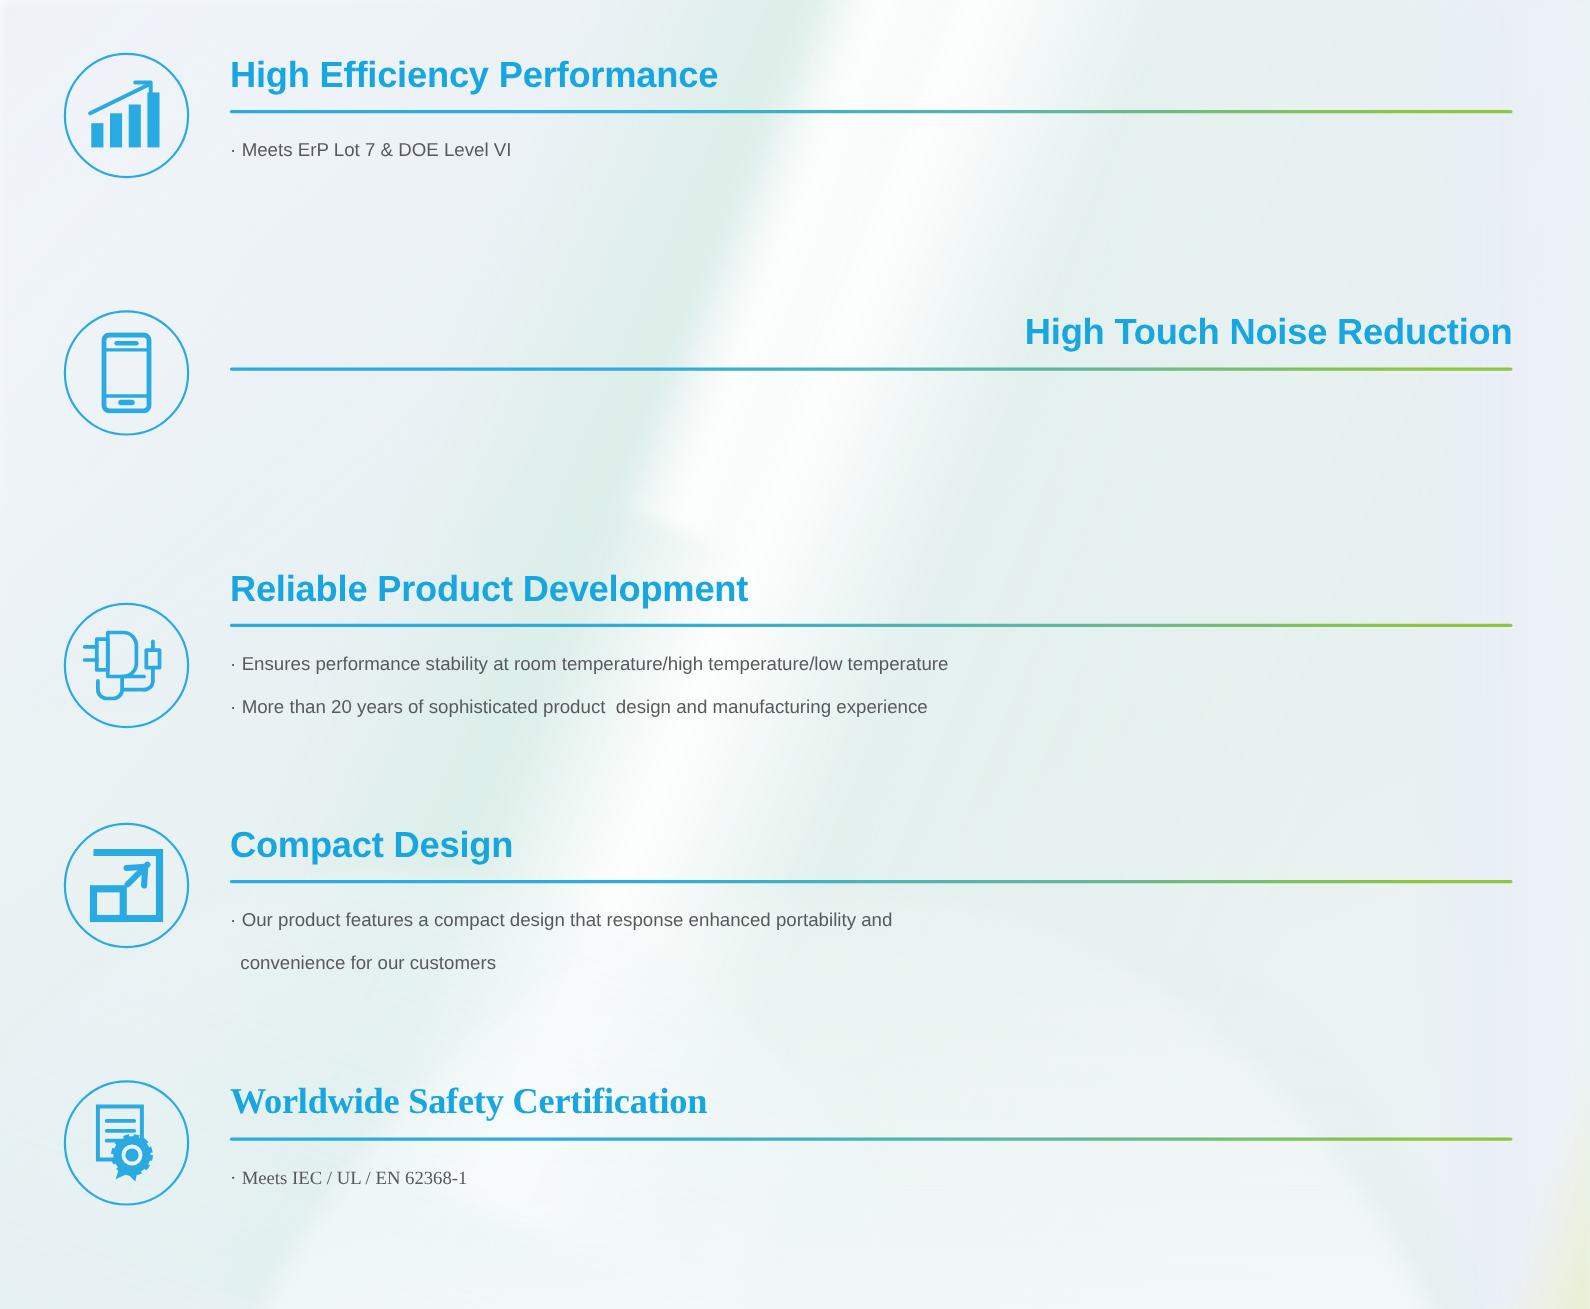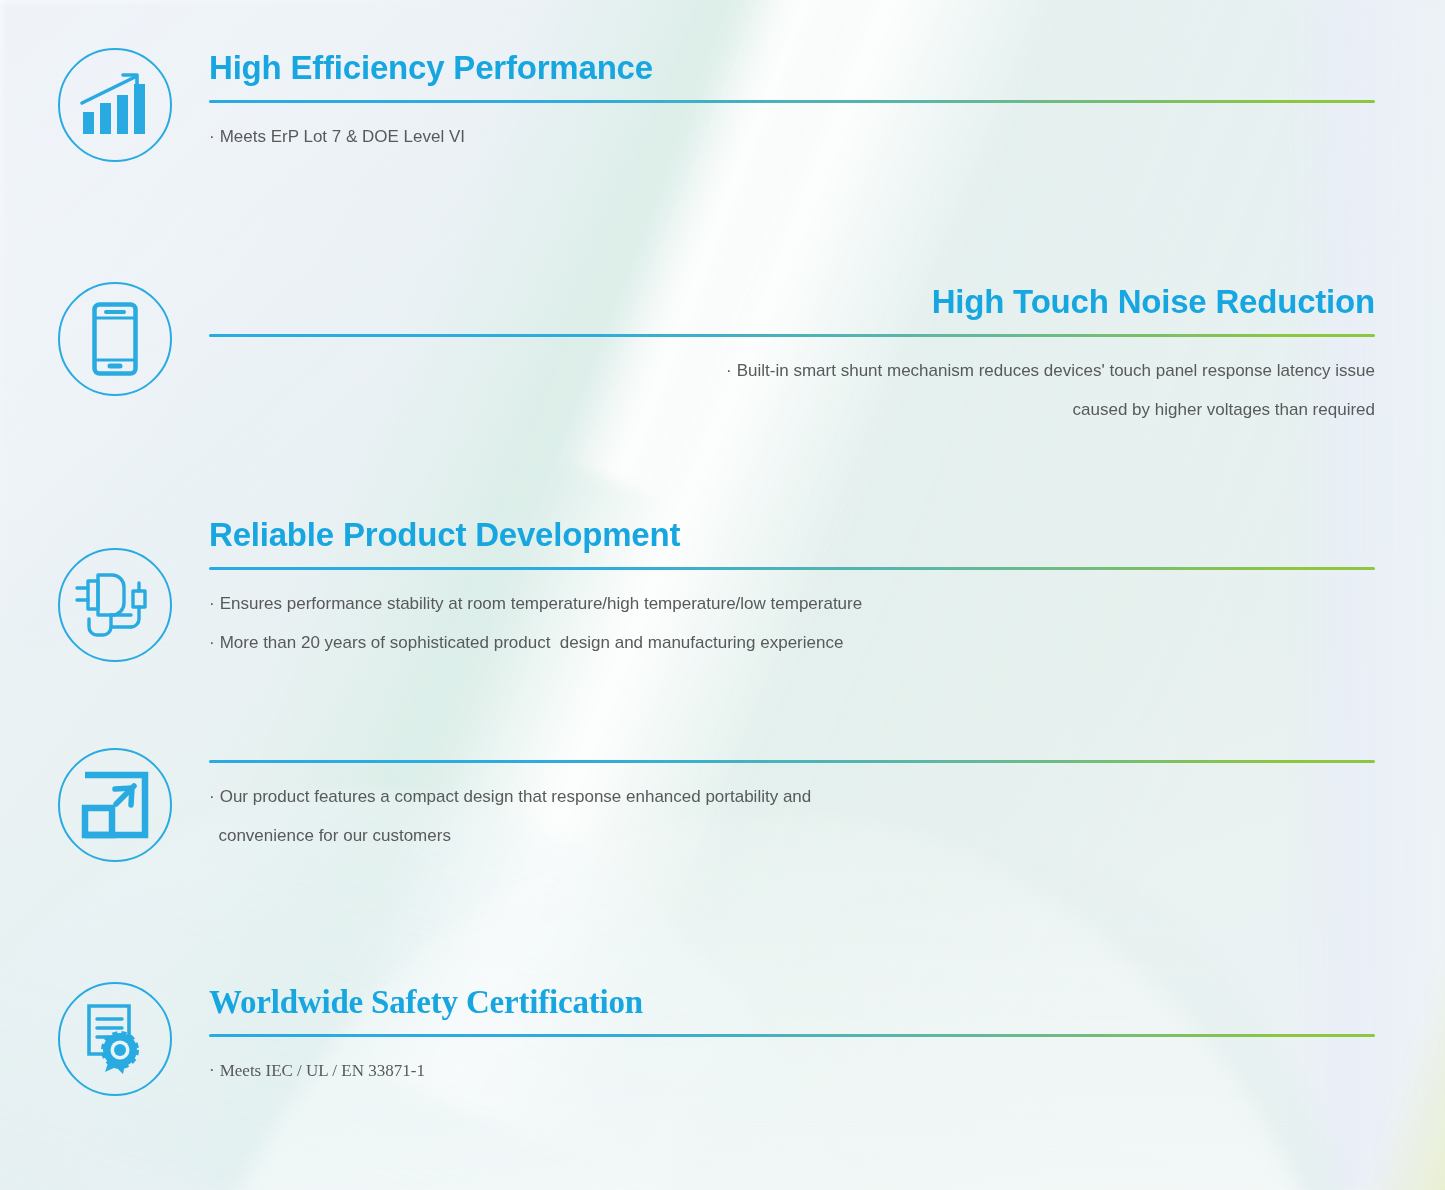--- a/index.html
+++ b/index.html
@@ -161,24 +161,20 @@
             <line x1="14" y1="10" x2="32" y2="10" stroke="#29ABE2" stroke-width="4" stroke-linecap="round"></line>
             <line x1="18" y1="64" x2="28" y2="64" stroke="#29ABE2" stroke-width="5" stroke-linecap="round"></line>
             <line x1="4" y1="16" x2="42" y2="16" stroke="#29ABE2" stroke-width="3"></line>
             <line x1="4" y1="58" x2="42" y2="58" stroke="#29ABE2" stroke-width="3"></line>
           </svg>
         </div>
       </div>
       <div class="texts">
         <h2 class="f-title">High Touch Noise Reduction</h2>
         <div class="f-rule"></div>
-        <div class="f-lines">
-          <p class="f-line"><span class="bullet">·</span><span>Built-in smart shunt mechanism reduces devices' touch panel response latency issue
-  caused by higher voltages than required</span></p>
-        </div>
       </div>
     </div>
 
     <div class="feature" id="feat-2">
       <div class="icon-wrap">
         <div class="icon-circle">
           <svg width="82" height="72" viewBox="0 0 82 72" fill="none" stroke="#29ABE2" stroke-width="3.4" stroke-linecap="round" stroke-linejoin="round">
             <path d="M24 6 h14 a12 12 0 0 1 12 12 v16 a12 12 0 0 1 -12 12 h-14 z" fill="none"></path>
             <rect x="14" y="12" width="10" height="28" fill="none"></rect>
             <line x1="3" y1="19" x2="14" y2="19"></line>
@@ -207,20 +203,21 @@
         <div class="icon-circle">
           <svg width="70" height="70" viewBox="0 0 70 70" fill="none">
             <path d="M5 5 H65 V65 H5" stroke="#29ABE2" stroke-width="6.5" fill="none" stroke-linejoin="miter"></path>
             <rect x="5" y="38" width="27" height="27" stroke="#29ABE2" stroke-width="6.5" fill="none"></rect>
             <path d="M54 16 L36 34" stroke="#29ABE2" stroke-width="5.5" stroke-linecap="round"></path>
             <path d="M52 34 L35 35 L36 18" stroke="#29ABE2" stroke-width="5.5" stroke-linejoin="round" stroke-linecap="round" fill="none" transform="rotate(180 43.5 26.5)"></path>
           </svg>
         </div>
       </div>
       <div class="texts">
+        <h2 class="f-title">Compact Design</h2>
         <div class="f-rule"></div>
         <div class="f-lines">
           <p class="f-line"><span class="bullet">·</span><span>Our product features a compact design that response enhanced portability and
   convenience for our customers</span></p>
         </div>
       </div>
     </div>
 
     <div class="feature" id="feat-4">
       <div class="icon-wrap">
@@ -235,19 +232,19 @@
             <circle cx="41" cy="48" r="17" fill="none" stroke="#29ABE2" stroke-width="4" stroke-dasharray="5 4"></circle>
             <circle cx="41" cy="48" r="9.5" fill="#eaf3f7"></circle>
             <circle cx="41" cy="48" r="6" fill="#29ABE2"></circle>
           </svg>
         </div>
       </div>
       <div class="texts">
         <h2 class="f-title">Worldwide Safety Certification</h2>
         <div class="f-rule"></div>
         <div class="f-lines">
-          <p class="f-line"><span class="bullet">·</span><span>Meets IEC / UL / EN 33871-1</span></p>
+          <p class="f-line"><span class="bullet">·</span><span>Meets IEC / UL / EN 62368-1</span></p>
         </div>
       </div>
     </div>
 
   </div>
 </div>
 
 </body></html>

